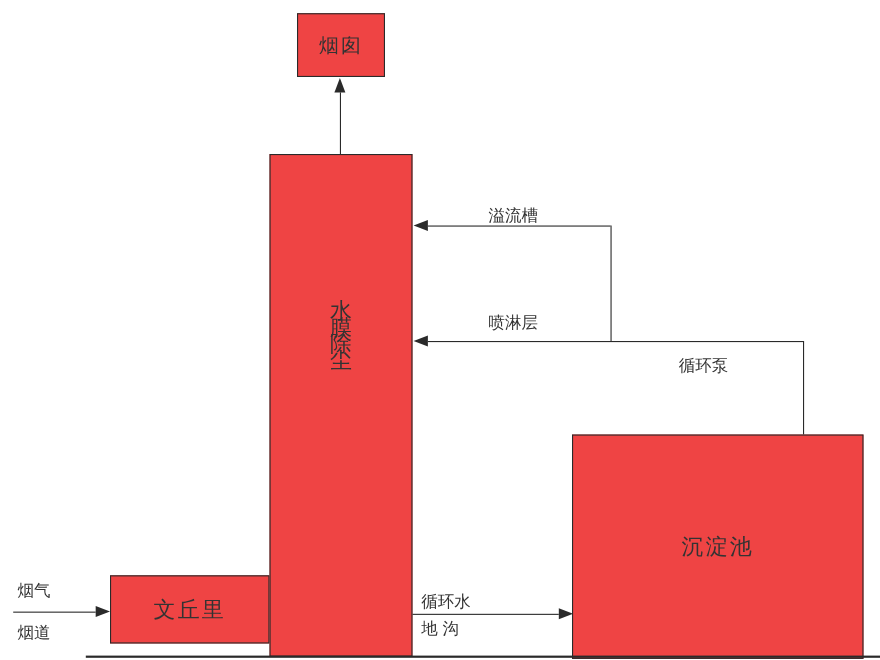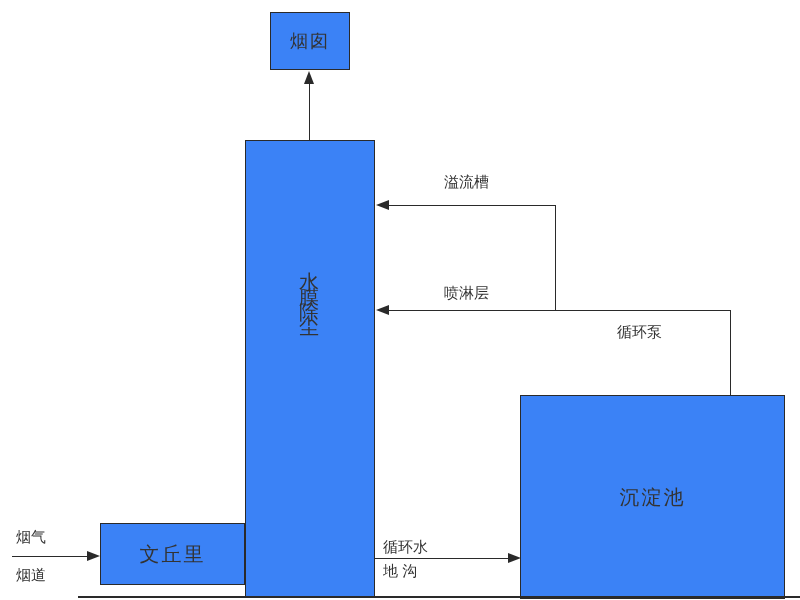--- a/index.html
+++ b/index.html
@@ -8,21 +8,21 @@
     width: 800px;
     height: 600px;
     background: #ffffff;
     overflow: hidden;
     font-family: "Liberation Sans", sans-serif;
     color: #333;
   }
   .box {
     position: absolute;
     border: 1px solid #2a2a2a;
-    background: #3b82f6;
+    background: #ef4444;
     display: flex;
     align-items: center;
     justify-content: center;
     color: #333;
     box-sizing: border-box;
   }
   .node-label { font-size: 20px; letter-spacing: 2px; }
   .hline { position: absolute; height: 1px; background: #2a2a2a; }
   .vline { position: absolute; width: 1px; background: #2a2a2a; }
   .arrow { position: absolute; width: 0; height: 0; }
@@ -81,21 +81,21 @@
   </div>
 
   <div class="hline" style="left:12px; top:556px; width:75px;"></div>
   <div class="arrow arrow-right" style="left:87px; top:551px;"></div>
   <div class="lbl" style="left:16px; top:528px;">烟气</div>
   <div class="lbl" style="left:16px; top:566px;">烟道</div>
 
   <div class="arrow arrow-left" style="left:376px; top:200px;"></div>
   <div class="hline" style="left:389px; top:205px; width:166px;"></div>
   <div class="vline" style="left:555px; top:205px; height:105px;"></div>
-  <div class="lbl" style="left:444px; top:173px;">溢流槽</div>
+  <div class="lbl" style="left:444px; top:187px;">溢流槽</div>
 
   <div class="arrow arrow-left" style="left:376px; top:305px;"></div>
   <div class="hline" style="left:389px; top:310px; width:341px;"></div>
   <div class="vline" style="left:730px; top:310px; height:85px;"></div>
   <div class="lbl" style="left:444px; top:284px;">喷淋层</div>
   <div class="lbl" style="left:617px; top:323px;">循环泵</div>
 
   <div class="hline" style="left:375px; top:558px; width:133px;"></div>
   <div class="arrow arrow-right" style="left:508px; top:553px;"></div>
   <div class="lbl" style="left:383px; top:538px;text-align:center;">循环水</div>

